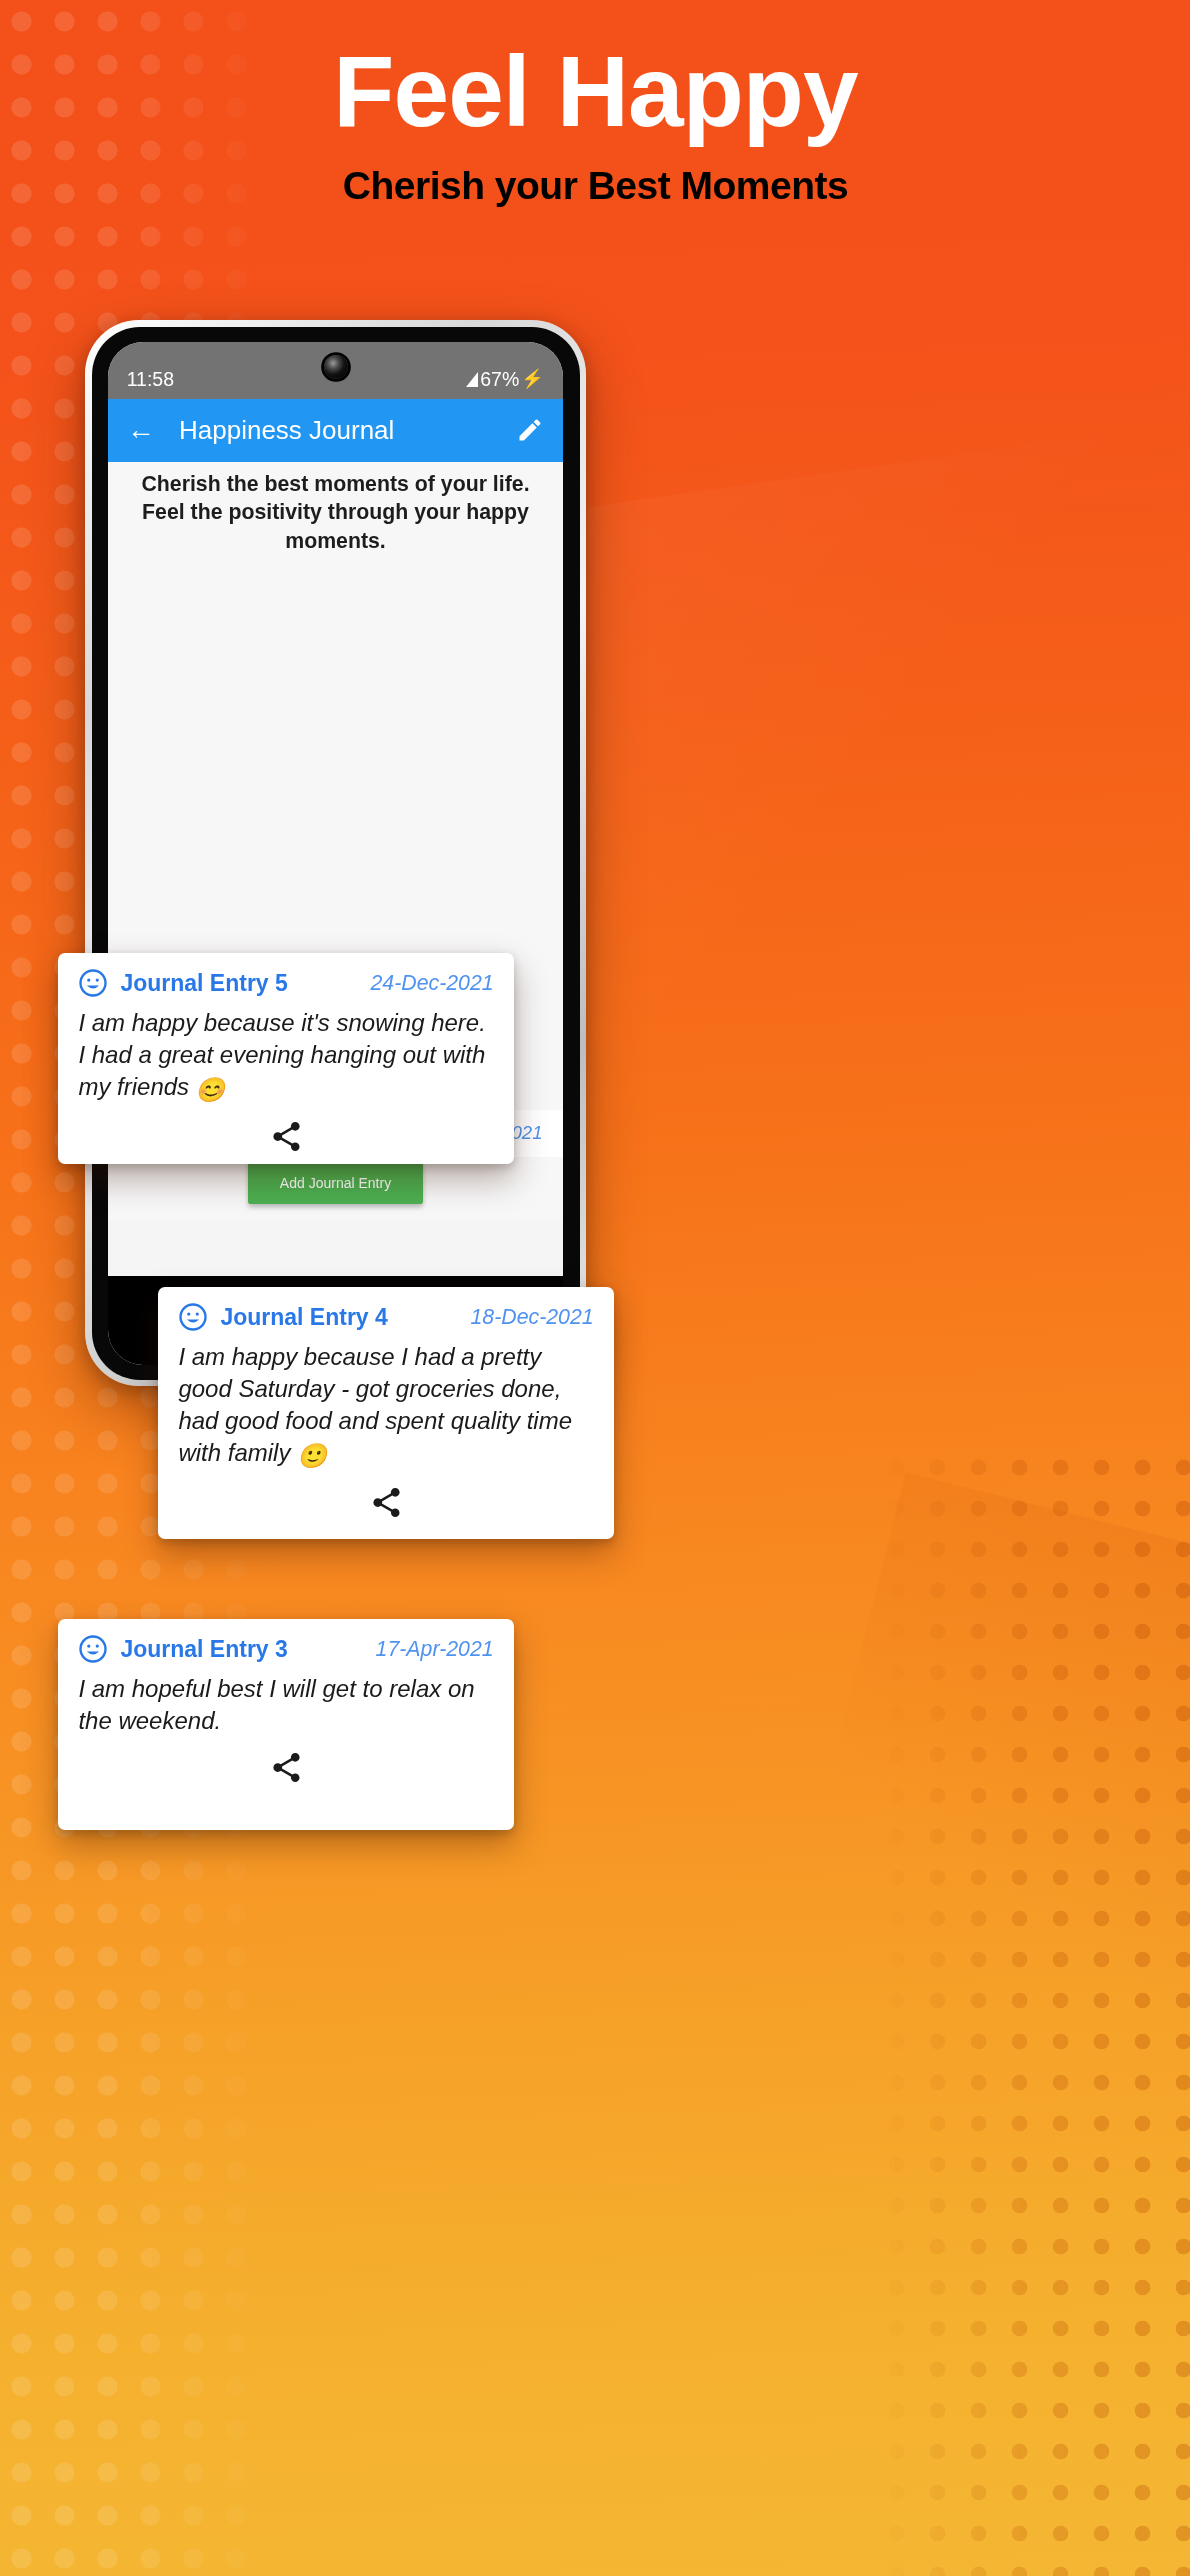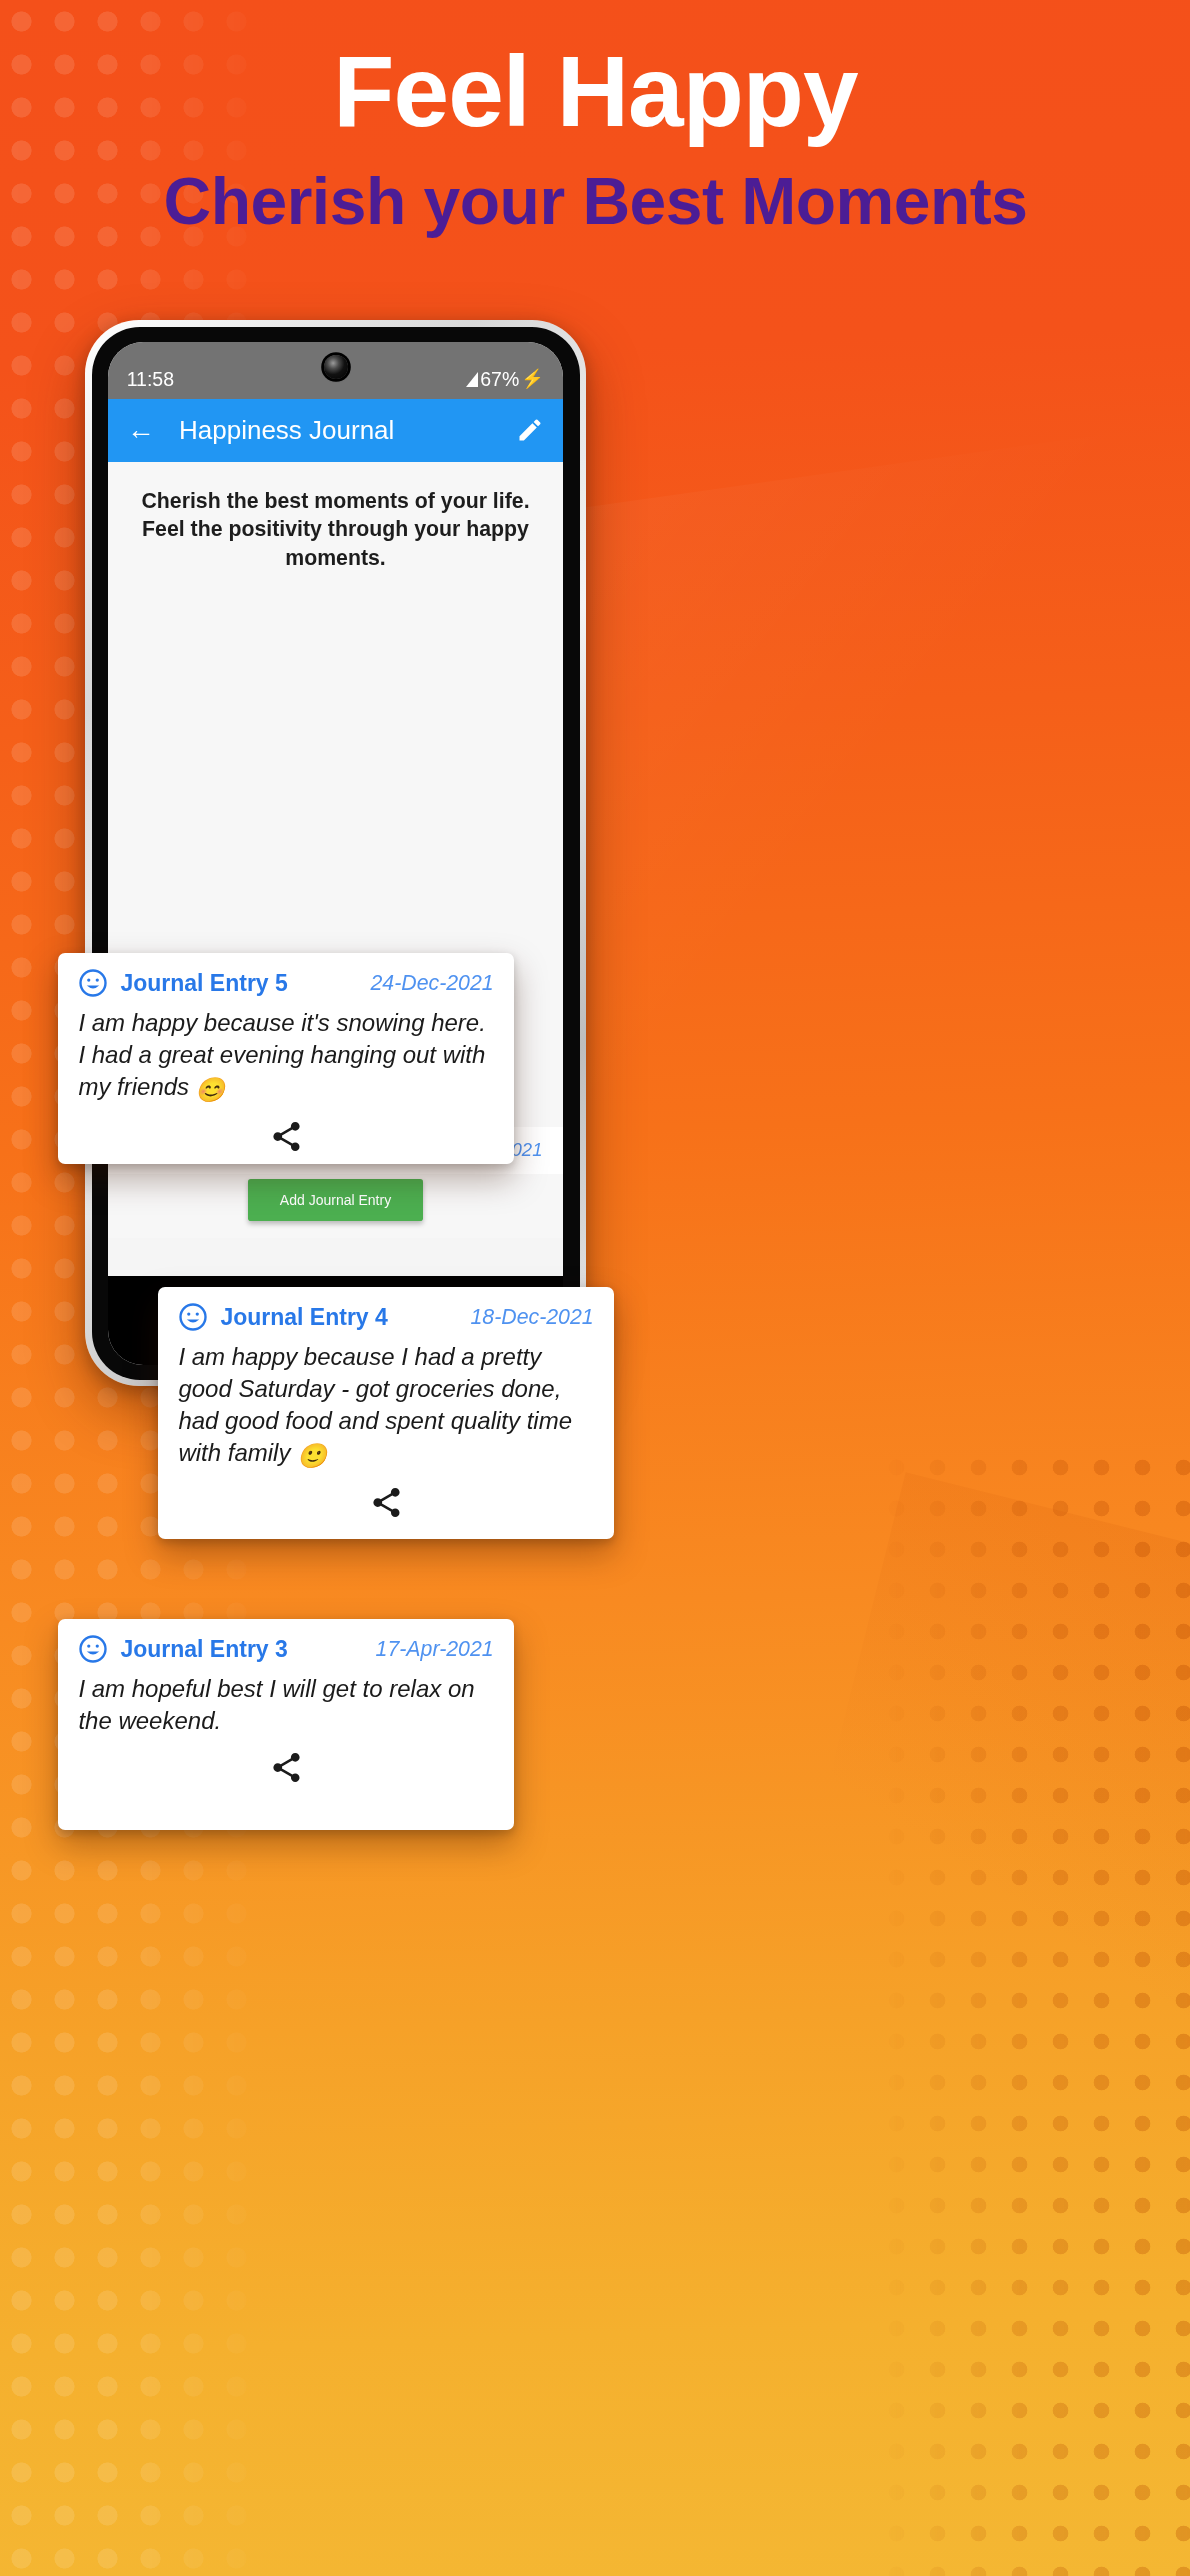--- a/index.html
+++ b/index.html
@@ -54,21 +54,21 @@
     position:absolute; left:0; top:37px; width:1191px;
     text-align:center; z-index:5;
   }
   .headline-main {
     font-size:100px; font-weight:bold; color:#ffffff;
     letter-spacing:-0.9px; line-height:1.08;
     font-family:"Liberation Sans", sans-serif;
   }
   .headline-sub {
     margin-top:20.4px;
-    font-size:66px; font-weight:bold; color:#4c1d95;
+    font-size:39px; font-weight:bold; color:#000000;
     letter-spacing:-0.5px; line-height:1.1;
     font-family:"Liberation Sans", sans-serif;
   }
 
   
   #phone {
     position:absolute; left:85px; top:320px;
     width:501px; height:1066px;
     z-index:10;
   }
@@ -115,21 +115,21 @@
     padding:0 18.5px;
     color:#fff;
   }
   #back-arrow { font-size:28px; line-height:1; width:43px; }
   #app-title { font-size:26px; font-weight:400; flex:1; padding-left:9.3px;}
   #edit-pencil { width:37px; display:flex; justify-content:flex-end; }
 
   
   #description {
     background:#f7f7f7;
-    padding:25px 22px 13px 22px;
+    padding:8px 22px 13px 22px;
     text-align:center;
     font-size:21.3px; font-weight:bold; color:#1d1d1d;
     line-height:1.34;
   }
 
   
   #list-area {
     position:relative;
     background:#f7f7f7;
     height:653px;

